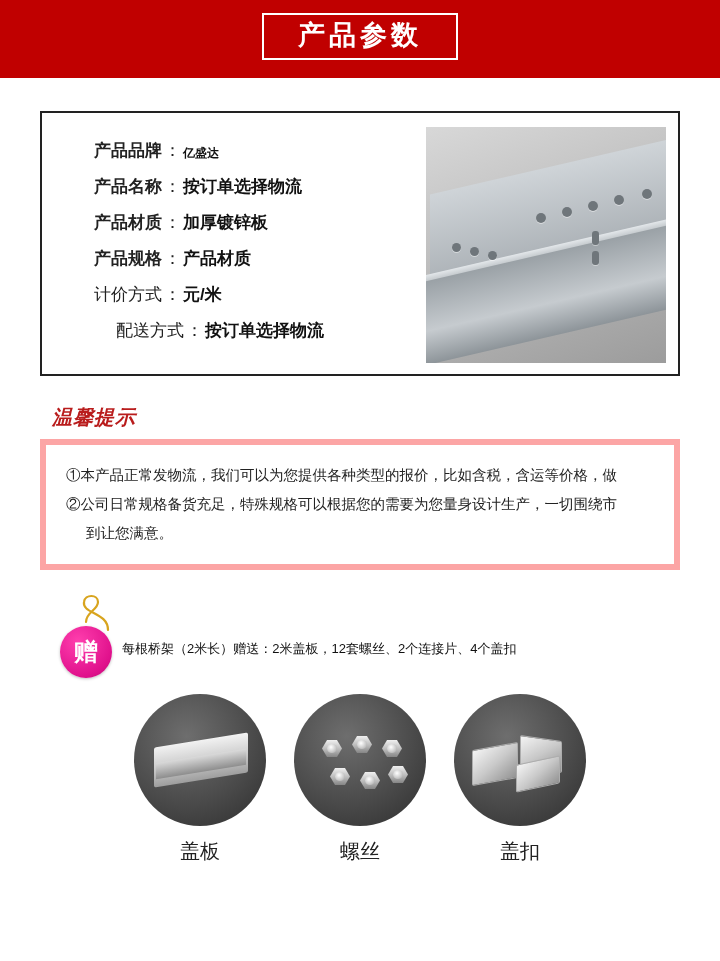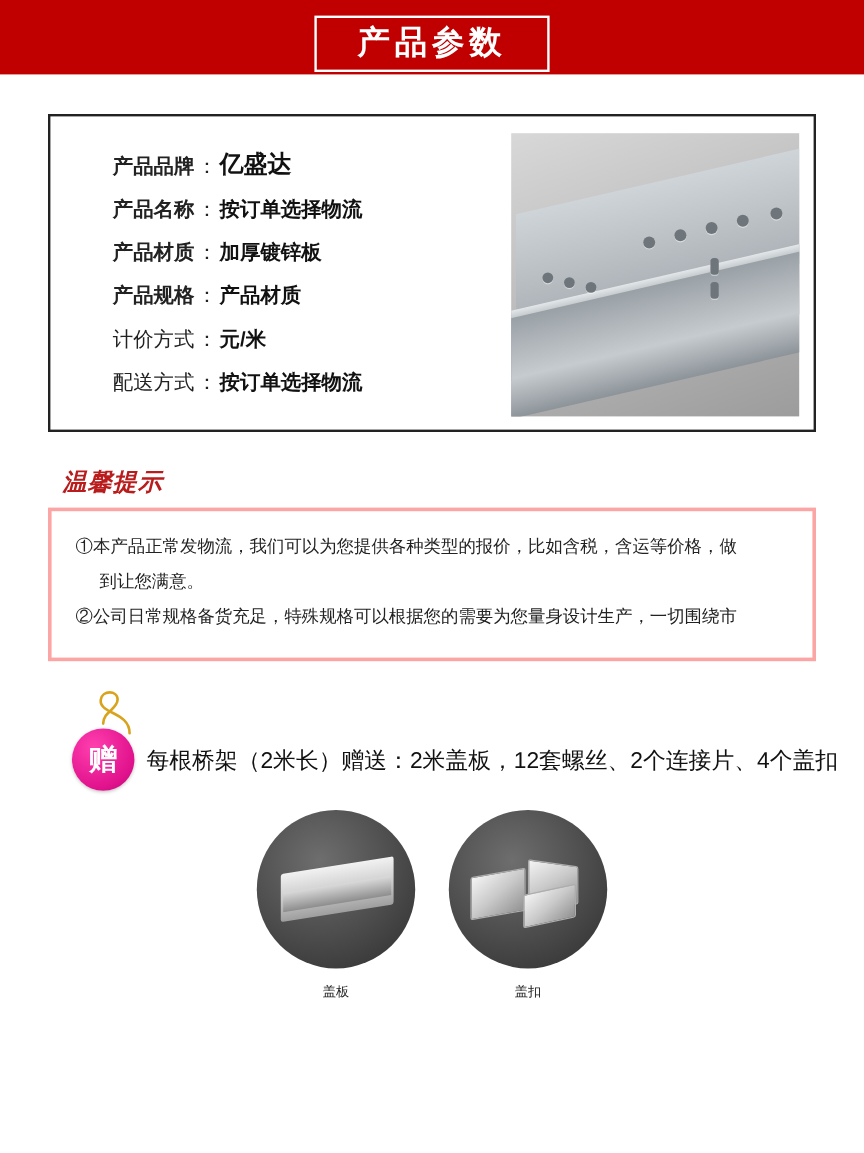--- a/index.html
+++ b/index.html
@@ -12,21 +12,21 @@
     background: #ffffff;
     font-family: "Liberation Sans", sans-serif;
     color: #222;
     overflow: hidden;
   }
 
   
   .header {
     position: relative;
     width: 720px;
-    height: 62px;
+    height: 78px;
     background: #c00000;
     box-sizing: border-box;
   }
   .header-title-box {
     position: absolute;
     left: 50%;
     top: 13px;
     transform: translateX(-50%);
     border: 2px solid #ffffff;
     padding: 7px 34px 9px 34px;
@@ -55,39 +55,39 @@
     top: 26px;
     width: 300px;
   }
   .spec-row {
     display: flex;
     align-items: flex-end;
     margin-bottom: 13px;
     font-size: 17px;
     white-space: nowrap;
   }
-  .spec-row:last-child { margin-bottom: 0; }
+  .spec-row:last-child { margin-bottom: 0; margin-left: 22px; }
   .spec-label {
     color: #222;
   }
   .spec-colon {
     color: #222;
     padding: 0 2px;
   }
   .spec-value {
     color: #111;
     font-weight: bold;
   }
   .spec-row.brand .spec-label,
   .spec-row.name .spec-label,
   .spec-row.material .spec-label,
   .spec-row.size .spec-label {
     font-weight: bold;
   }
-  .spec-row.brand .spec-value { font-size: 20px; }
+  .spec-row.brand .spec-value { font-size: 12px; }
 
   
   .spec-photo {
     position: absolute;
     right: 12px;
     top: 14px;
     width: 240px;
     height: 236px;
     background: linear-gradient(160deg, #d8d8d8 0%, #bdbdbd 45%, #9c9c9c 100%);
     overflow: hidden;
@@ -152,21 +152,21 @@
   .tips-title {
     margin: 28px 0 8px 52px;
     color: #b91c1c;
     font-size: 20px;
     font-weight: bold;
     letter-spacing: 1px;
     font-style: italic;
   }
   .tips-box {
     margin: 0 40px;
-    border: 3px solid #fca5a5;
+    border: 6px solid #fca5a5;
     box-sizing: border-box;
     padding: 16px 22px 16px 20px;
     min-height: 128px;
   }
   .tip-line {
     font-size: 14.5px;
     line-height: 29px;
     color: #222;
     text-indent: 0;
   }
@@ -197,21 +197,21 @@
     position: absolute;
     left: 74px;
     top: -6px;
     width: 46px;
     height: 40px;
   }
   .gift-text {
     position: absolute;
     left: 122px;
     top: 42px;
-    font-size: 19px;
+    font-size: 13px;
     color: #111;
     white-space: nowrap;
   }
 
   
   .acc-row {
     margin-top: 6px;
     display: flex;
     justify-content: center;
     gap: 28px;
@@ -223,21 +223,21 @@
   .acc-circle {
     width: 132px;
     height: 132px;
     border-radius: 50%;
     background: radial-gradient(circle at 40% 32%, #6e6e6e 0%, #4b4b4b 55%, #2d2d2d 100%);
     position: relative;
     overflow: hidden;
   }
   .acc-caption {
     margin-top: 12px;
-    font-size: 11px;
+    font-size: 20px;
     color: #222;
   }
 
   
   .cover-plate {
     position: absolute;
     left: 20px; top: 46px;
     width: 94px; height: 40px;
     background: linear-gradient(180deg, #f2f2f2 0%, #cfcfcf 48%, #9e9e9e 100%);
     transform: skewY(-9deg);
@@ -387,22 +387,22 @@
       <div class="slot" style="left:176px; top:124px; width:7px; height:14px;"></div>
     </div>
   </div>
 
 </div>
 
 <div class="tips-title">温馨提示</div>
 
 <div class="tips-box">
   <div class="tip-line">①本产品正常发物流，我们可以为您提供各种类型的报价，比如含税，含运等价格，做</div>
+  <div class="tip-line">②公司日常规格备货充足，特殊规格可以根据您的需要为您量身设计生产，一切围绕市</div>
   <div class="tip-line" style="padding-left:20px;">到让您满意。</div>
-  <div class="tip-line">②公司日常规格备货充足，特殊规格可以根据您的需要为您量身设计生产，一切围绕市</div>
 </div>
 
 <div class="gift-section">
   <svg class="gift-string" viewBox="0 0 46 40">
     <path d="M34 38 C34 20, 8 22, 10 10 C11 2, 24 2, 24 10 C24 18, 12 20, 12 30" fill="none" stroke="#d8a41e" stroke-width="2.2" stroke-linecap="round"></path>
   </svg>
   <div class="gift-tag">赠</div>
   <div class="gift-text">每根桥架（2米长）赠送：2米盖板，12套螺丝、2个连接片、4个盖扣</div>
 </div>
 
@@ -410,20 +410,31 @@
 
   <div class="acc-item">
     <div class="acc-circle">
       <div class="cover-plate"></div>
       <div class="cover-plate2"></div>
     </div>
     <div class="acc-caption">盖板</div>
   </div>
 
 
+  <div class="acc-item">
+    <div class="acc-circle">
+      <div class="screw" style="left:28px; top:46px;"></div>
+      <div class="screw" style="left:58px; top:42px;"></div>
+      <div class="screw" style="left:88px; top:46px;"></div>
+      <div class="screw" style="left:36px; top:74px;"></div>
+      <div class="screw" style="left:66px; top:78px;"></div>
+      <div class="screw" style="left:94px; top:72px;"></div>
+    </div>
+    <div class="acc-caption">螺丝</div>
+  </div>
 
   <div class="acc-item">
     <div class="acc-circle">
       <div class="buckle buckle-a"></div>
       <div class="buckle buckle-b"></div>
       <div class="buckle buckle-c"></div>
     </div>
     <div class="acc-caption">盖扣</div>
   </div>
 

